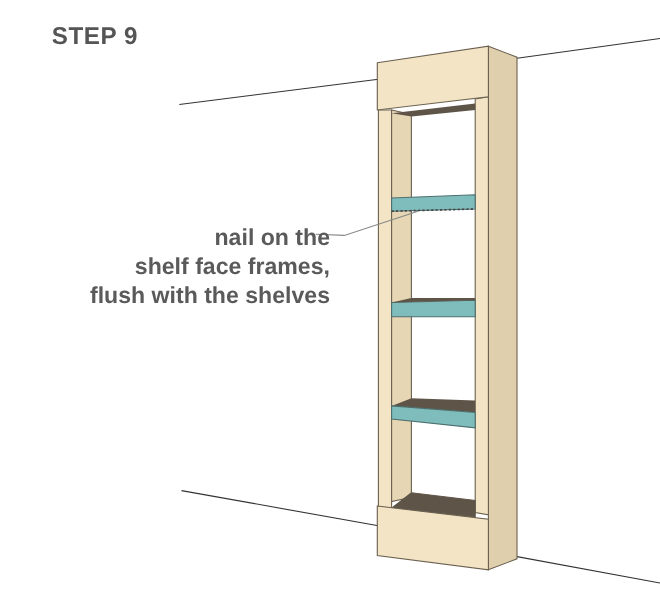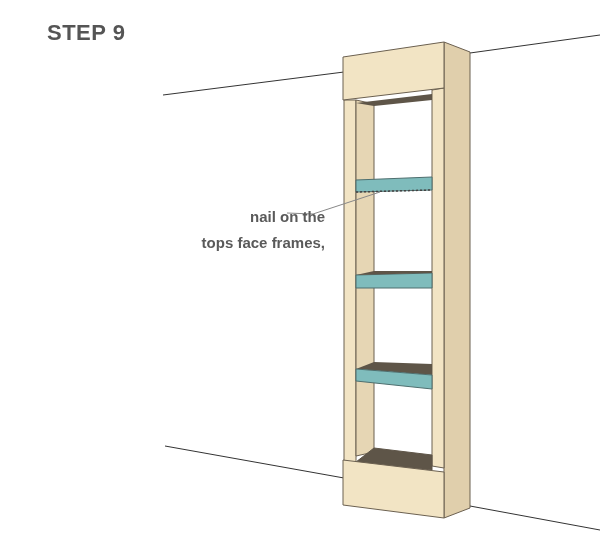--- a/index.html
+++ b/index.html
@@ -4,23 +4,23 @@
   <style>
     html, body { margin: 0; padding: 0; background: #ffffff; }
     .canvas { position: relative; width: 600px; height: 541px; overflow: hidden; background: #ffffff; padding-left: 32px; }
     svg.drawing { position: absolute; left: 0; top: 0; }
     .step-title {
       position: absolute; left: 47px; top: 20px;
       font-family: "Liberation Sans", sans-serif; font-weight: bold;
       font-size: 22px; color: #555555; letter-spacing: 0.5px;
     }
     .callout {
-      position: absolute; right: 307px; top: 204px;
+      position: absolute; right: 332px; top: 204px;
       font-family: "Liberation Sans", sans-serif; font-weight: bold;
-      font-size: 15px; line-height: 26px; color: #5a5a5a; text-align: right;
+      font-size: 21px; line-height: 26px; color: #5a5a5a; text-align: right;
       white-space: nowrap;
     }
     .callout span { display: block; }
     .watermark {
       position: absolute; left: 400px; top: 500px;
       font-family: "Liberation Sans", sans-serif; font-size: 24px;
       color: rgba(200,200,200,0.85); white-space: nowrap;
       text-shadow: 0 0 1px #999;
     }
   </style>
@@ -63,16 +63,17 @@
 
     <polygon points="343,460 444,472 444,518 343,505" fill="#f2e4c4" stroke="#6b6050" stroke-width="1"></polygon>
 
     <polyline points="287,213 313,214 380,192" fill="none" stroke="#888" stroke-width="1"></polyline>
   </svg>
 
   <div class="step-title">STEP 9</div>
 
   <div class="callout">
     <span>nail on the</span>
-    <span>tops face frames,</span>
+    <span>shelf face frames,</span>
+    <span>flush with the shelves</span>
   </div>
 
 </div>
 
 </body></html>

